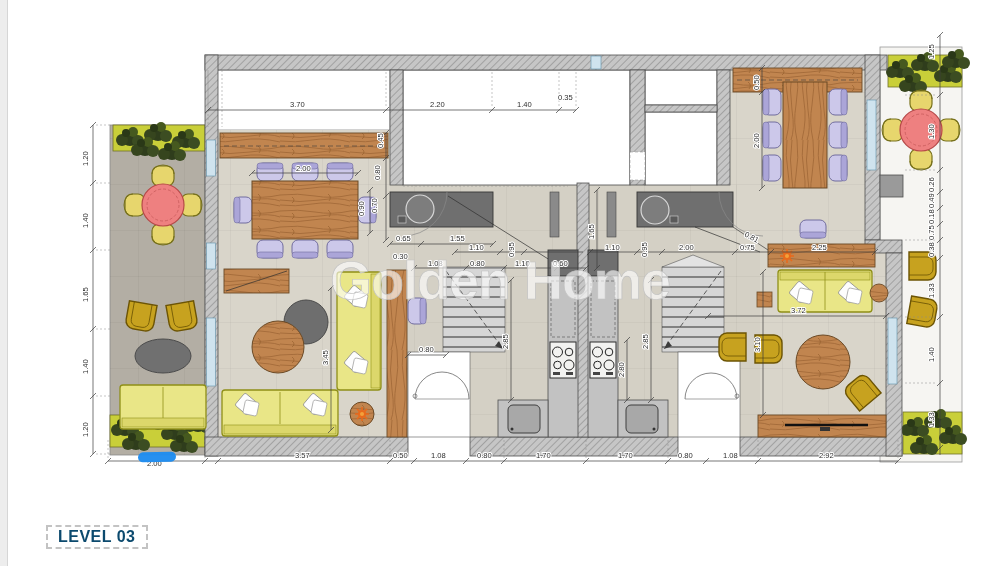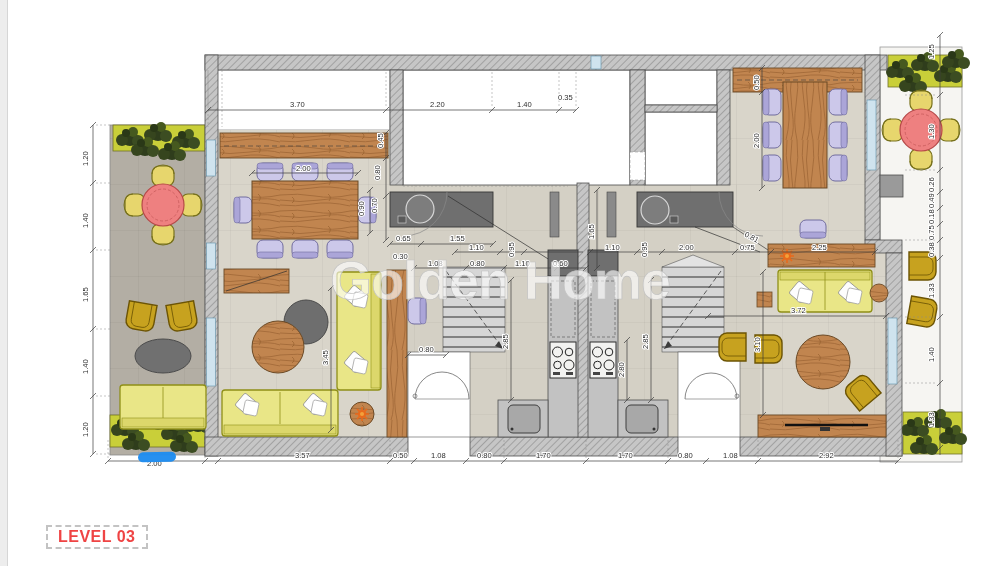--- a/index.html
+++ b/index.html
@@ -1,20 +1,20 @@
 <!DOCTYPE html>
 <html><head>
 <meta charset="utf-8">
 <style>
   html,body{margin:0;padding:0;background:#fff;}
   .stage{position:relative;width:1000px;height:566px;background:#ffffff;overflow:hidden;
          font-family:"Liberation Sans", sans-serif;}
   .edge-strip{position:absolute;left:0;top:0;width:7px;height:566px;background:#ededed;
               border-right:1px solid #d6d6d6;}
-  .level-label{position:absolute;left:46px;top:525px;border:2px dashed #c3c3c3;color:#ef4444;
+  .level-label{position:absolute;left:46px;top:525px;border:2px dashed #c3c3c3;color:#0c4a6e;
                font-weight:bold;font-size:16px;letter-spacing:.5px;padding:1px 10px;background:#fff;}
   .marker-blue{position:absolute;left:138px;top:452px;width:38px;height:10px;border-radius:5px;
                transform:rotate(-1.5deg);opacity:.97;}
   svg{position:absolute;left:0;top:0;}
   svg text{font-family:"Liberation Sans", sans-serif;}
   .dim{font-size:7.6px;fill:#2e2e2e;paint-order:stroke;stroke:#ffffff;stroke-width:2px;}
   .dl{stroke:#3c3c3c;stroke-width:.7;fill:none;}
   .ext{stroke:#8a8a8a;stroke-width:.5;stroke-dasharray:2 2;fill:none;}
   .tread{stroke:#2f2f2f;stroke-width:1;}
   .wm{font-size:54px;font-weight:bold;fill:#ffffff;fill-opacity:.62;stroke:#c2c2c2;stroke-width:.7;

